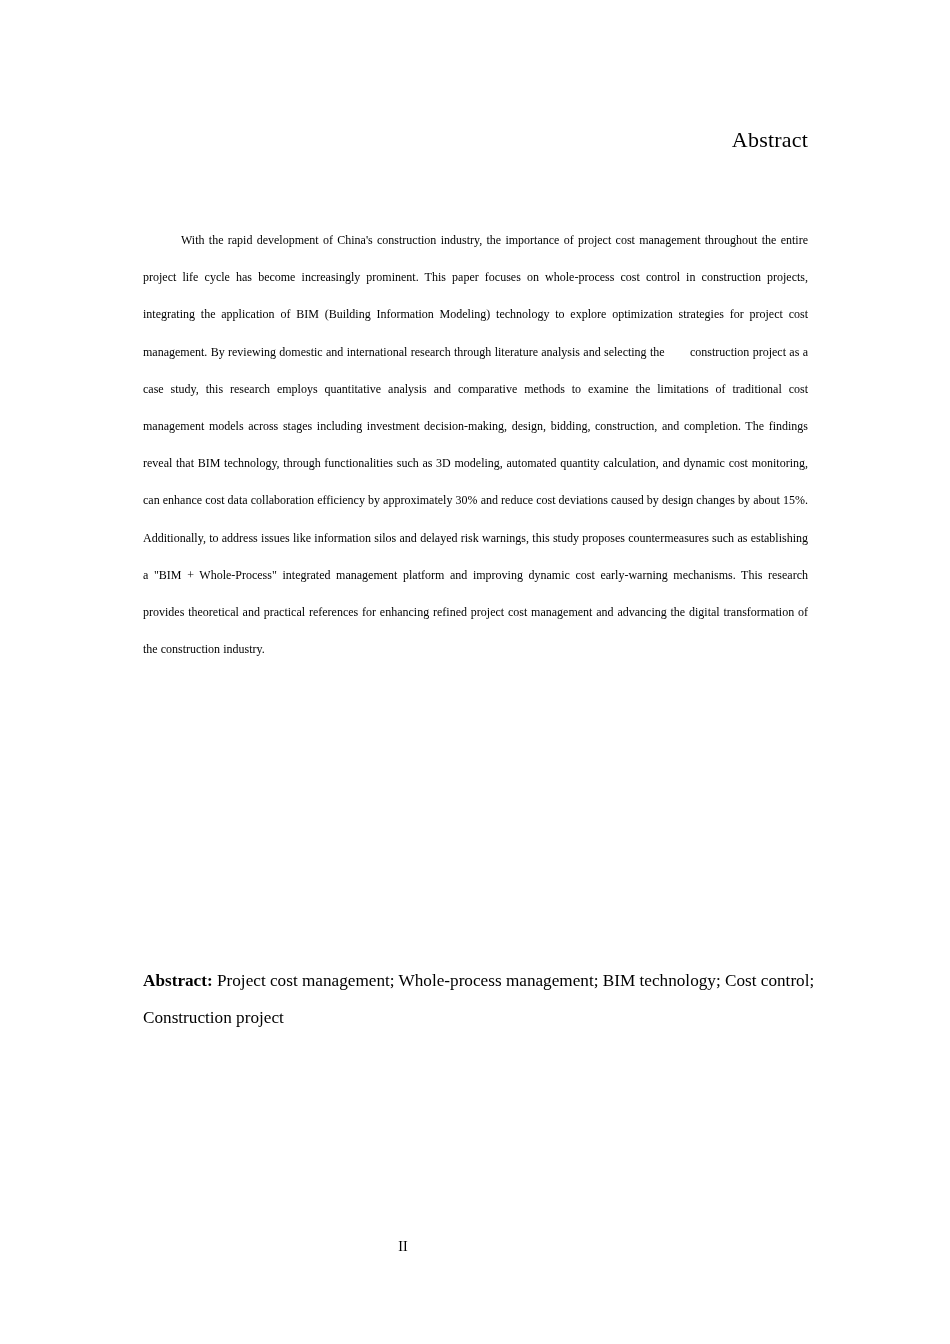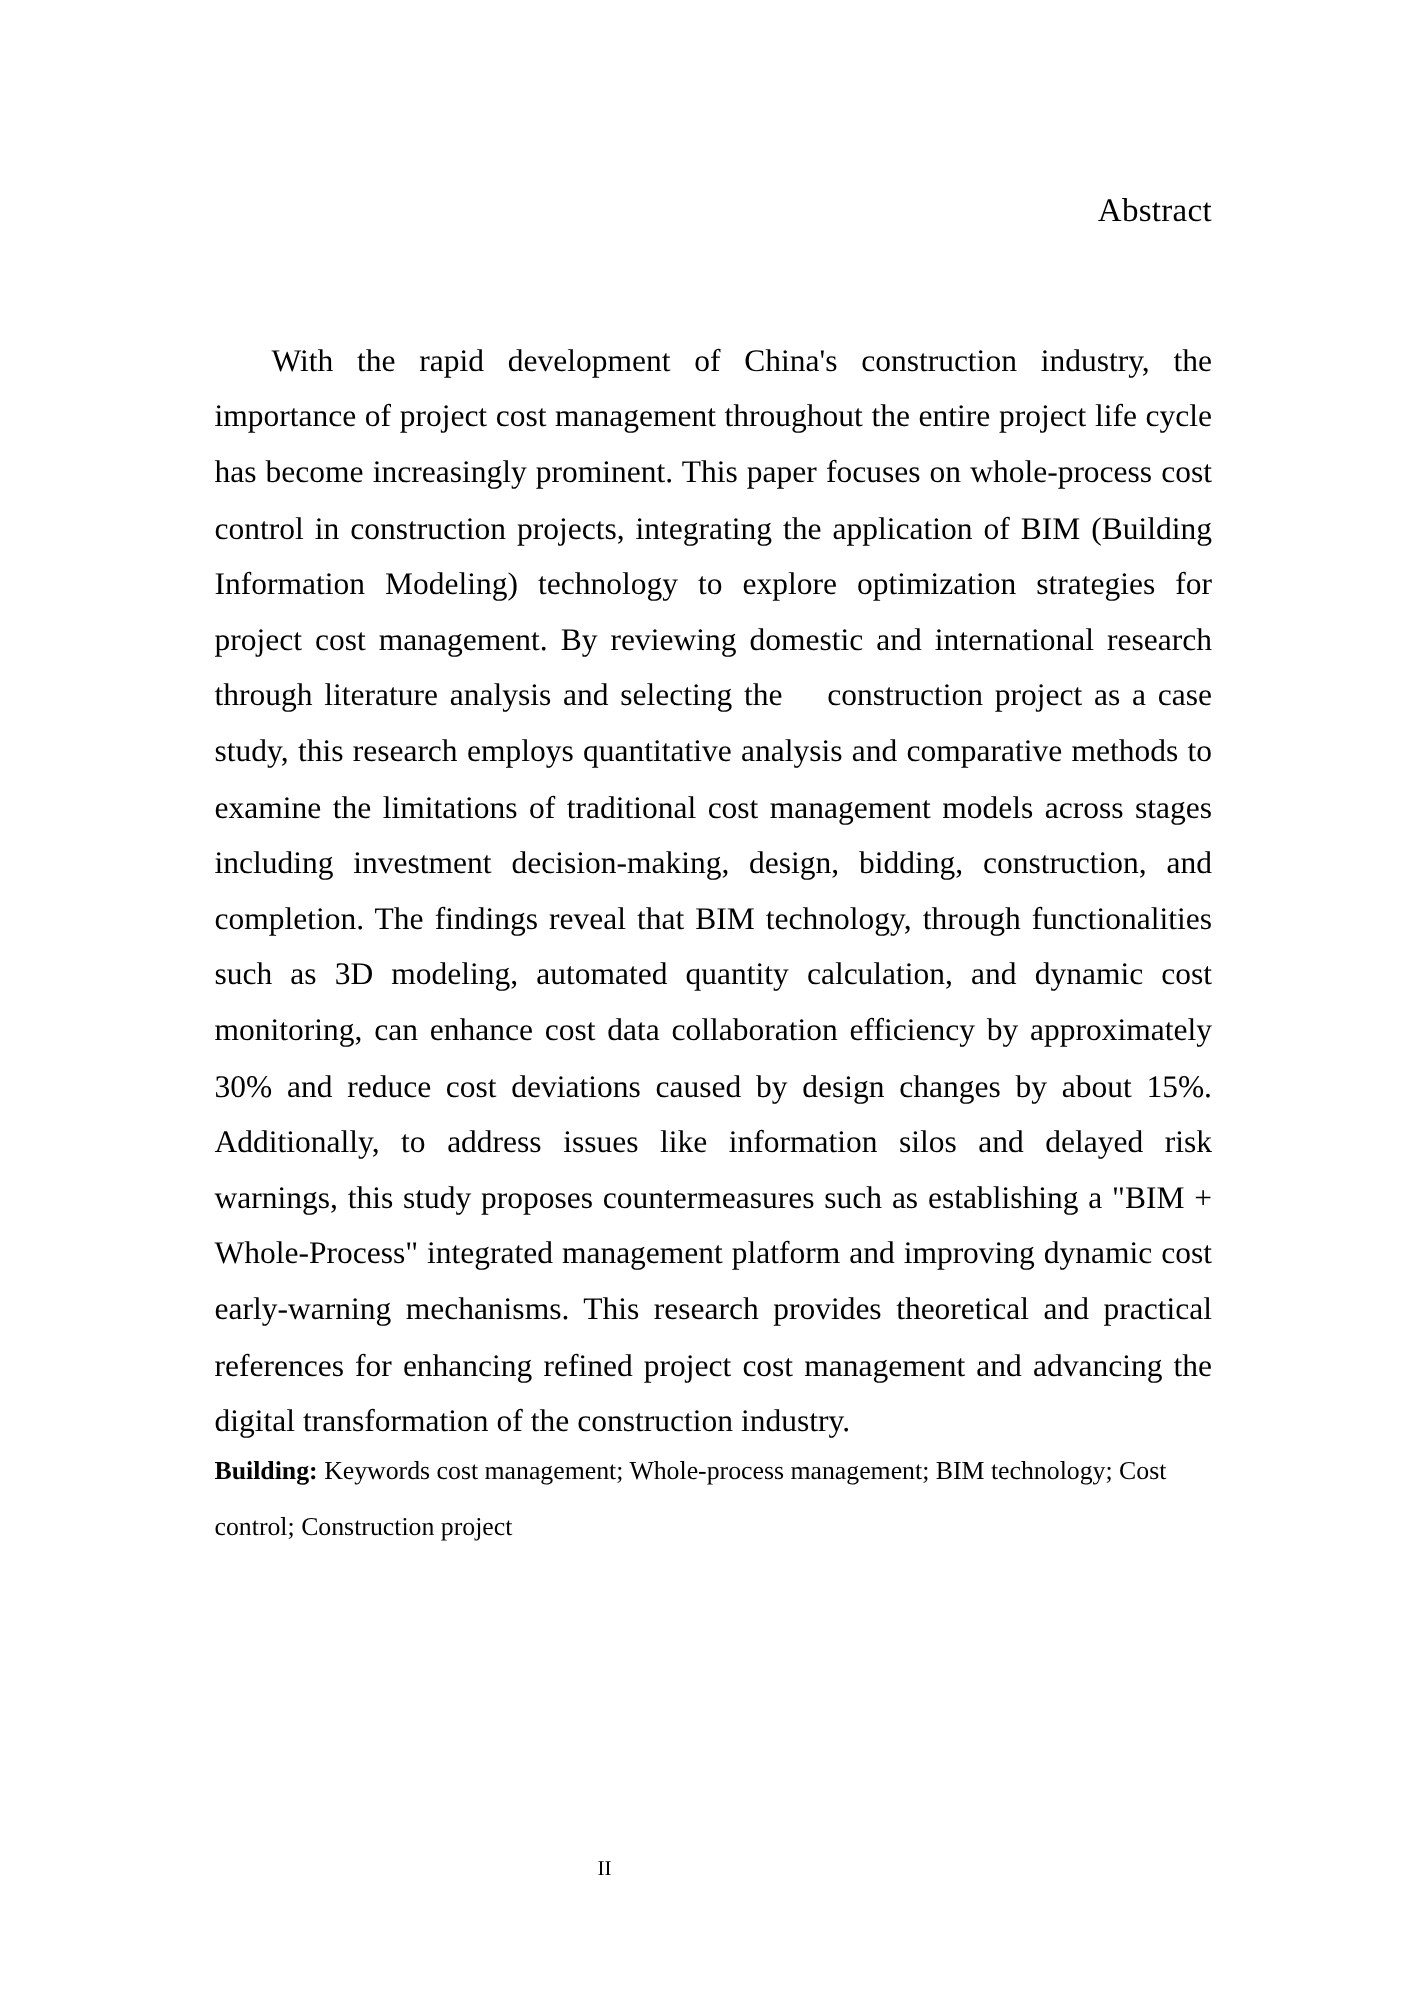--- a/index.html
+++ b/index.html
@@ -37,21 +37,21 @@
     width: 665px;
   }
 
   
   .abstract-body {
     position: absolute;
     left: 143px;
     top: 222px;
     width: 665px;
     margin: 0;
-    font-size: 21px;
+    font-size: 12px;
     line-height: 37.2px;
     text-align: justify;
     text-justify: inter-word;
     text-indent: 38px;
     hyphens: none;
     word-spacing: 0.1px;
   }
   
   .redacted-gap {
     display: inline-block;
@@ -87,17 +87,17 @@
 </style>
 </head>
 <body>
 
 <div class="page">
 
   <h1 class="doc-title">Abstract</h1>
 
   <p class="abstract-body"><span>With the rapid development of China's construction industry, the importance of project cost management throughout the entire project life cycle has become increasingly prominent. This paper focuses on whole-process cost control in construction projects, integrating the application of BIM (Building Information Modeling) technology to explore optimization strategies for project cost management. By reviewing domestic and international research through literature analysis and selecting the</span><span class="redacted-gap"></span> <span>construction project as a case study, this research employs quantitative analysis and comparative methods to examine the limitations of traditional cost management models across stages including investment decision-making, design, bidding, construction, and completion. The findings reveal that BIM technology, through functionalities such as 3D modeling, automated quantity calculation, and dynamic cost monitoring, can enhance cost data collaboration efficiency by approximately 30% and reduce cost deviations caused by design changes by about 15%. Additionally, to address issues like information silos and delayed risk warnings, this study proposes countermeasures such as establishing a "BIM + Whole-Process" integrated management platform and improving dynamic cost early-warning mechanisms. This research provides theoretical and practical references for enhancing refined project cost management and advancing the digital transformation of the construction industry.</span></p>
 
-  <p class="keywords-block"><span class="keywords-label">Building:</span> <span>Keywords cost management; Whole-process management; BIM technology; Cost control; Construction project</span></p>
+  <p class="keywords-block"><span class="keywords-label">Abstract:</span> <span>Project cost management; Whole-process management; BIM technology; Cost control; Construction project</span></p>
 
   <div class="page-number">II</div>
 
 </div>
 
 </body></html>

